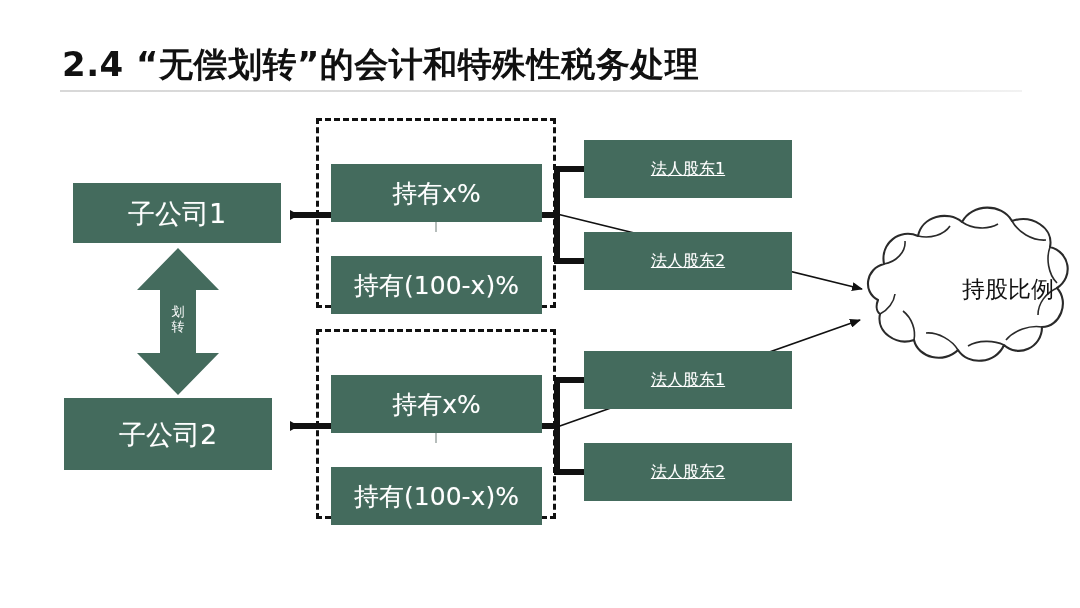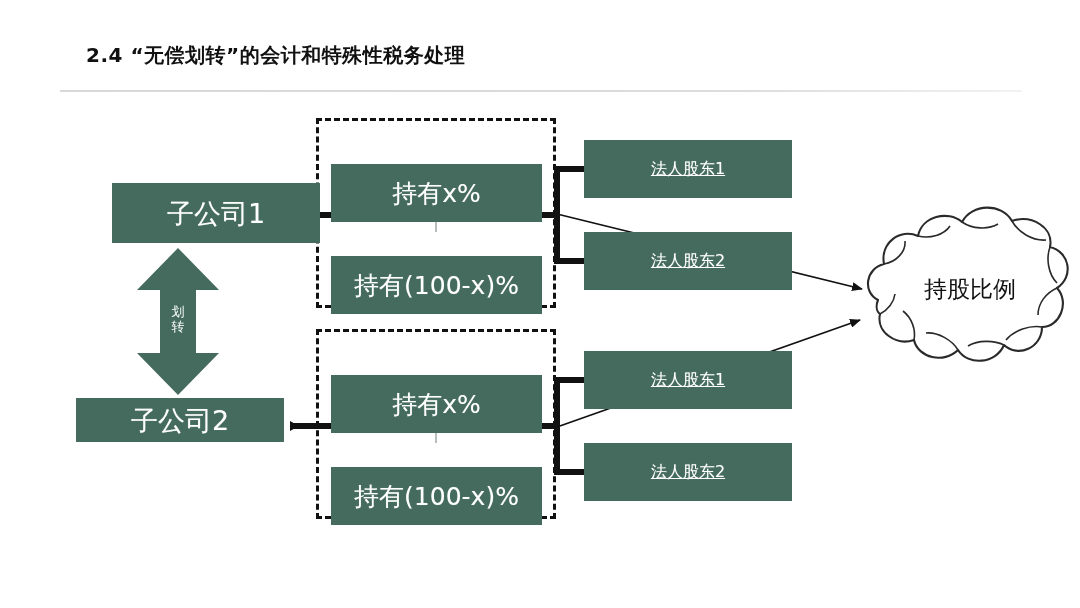--- a/index.html
+++ b/index.html
@@ -16,27 +16,26 @@
     height: 608px;
     background: #ffffff;
     overflow: hidden;
   }
 
   
   #title {
     position: absolute;
     left: 62px;
     top: 42px;
-    font-size: 20px;
+    font-size: 34px;
     font-weight: bold;
     color: #111111;
     letter-spacing: 0.5px;
     white-space: nowrap;
     font-family: "DejaVu Sans", "Liberation Sans", sans-serif;
-    margin-left: 24px;
   }
   #title-rule {
     position: absolute;
     left: 60px;
     top: 90px;
     width: 962px;
     height: 2px;
     background: linear-gradient(to right, #d8d8d8 0%, #dcdcdc 70%, #f2f2f2 100%);
   }
 
@@ -52,22 +51,22 @@
     font-family: "DejaVu Sans", "Liberation Sans", sans-serif;
     text-shadow: 0 0 1px rgba(255,255,255,0.35);
     line-height: 1;
     user-select: none;
   }
   .gbox.sub   { font-size: 27px; }
   .gbox.hold  { font-size: 25px; margin-top: 24px; }
   .gbox.share { font-size: 16px; text-decoration: underline; }
 
   
-  #sub1 { left: 73px;  top: 183px; width: 208px; height: 60px; margin-left: 39px; }
-  #sub2 { left: 76px;  top: 398px; width: 208px; height: 44px; }
+  #sub1 { left: 73px;  top: 183px; width: 208px; height: 60px; }
+  #sub2 { left: 64px;  top: 398px; width: 208px; height: 72px; }
 
   
   #hold1a { left: 331px; top: 140px; width: 211px; height: 58px; }
   #hold1b { left: 331px; top: 232px; width: 211px; height: 58px; }
   
   #hold2a { left: 331px; top: 351px; width: 211px; height: 58px; }
   #hold2b { left: 331px; top: 443px; width: 211px; height: 58px; }
 
   
   #sh1a { left: 584px; top: 140px; width: 208px; height: 58px; }
@@ -131,21 +130,21 @@
     left: 886px;
     top: 275px;
     width: 168px;
     text-align: center;
     font-size: 23px;
     color: #111111;
     line-height: 1.22;
     font-family: "DejaVu Sans", "Liberation Sans", sans-serif;
     user-select: none;
   }
-  #cloud-text div { white-space: nowrap; }
+  #cloud-text div { white-space: nowrap; text-align: right; }
 </style>
 </head>
 <body>
 
 <div id="slide">
 
   <div id="title">2.4 “无偿划转”的会计和特殊性税务处理</div>
   <div id="title-rule"></div>
 
   <div class="dashed" id="dash1"></div>

